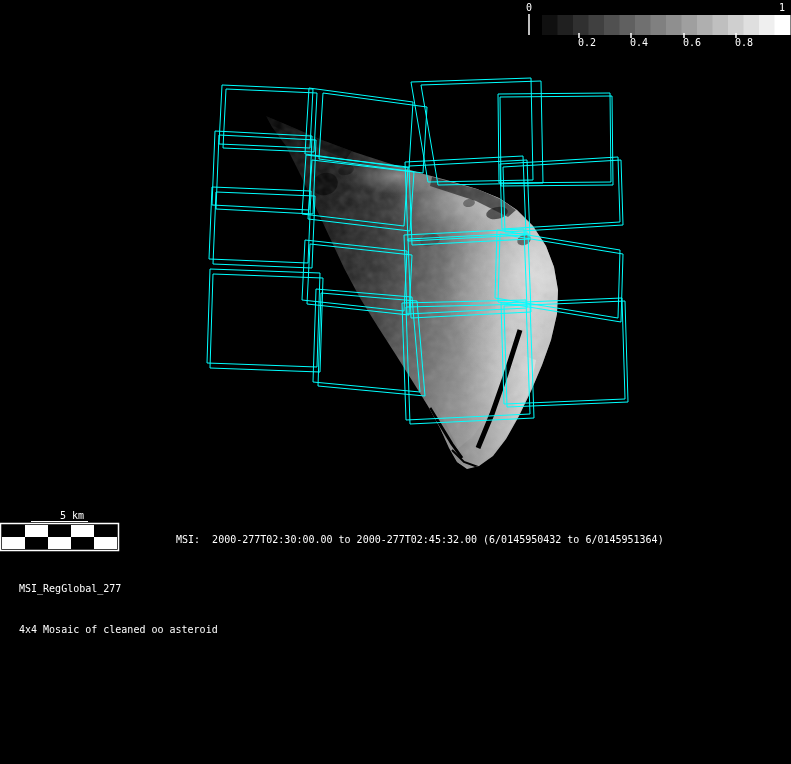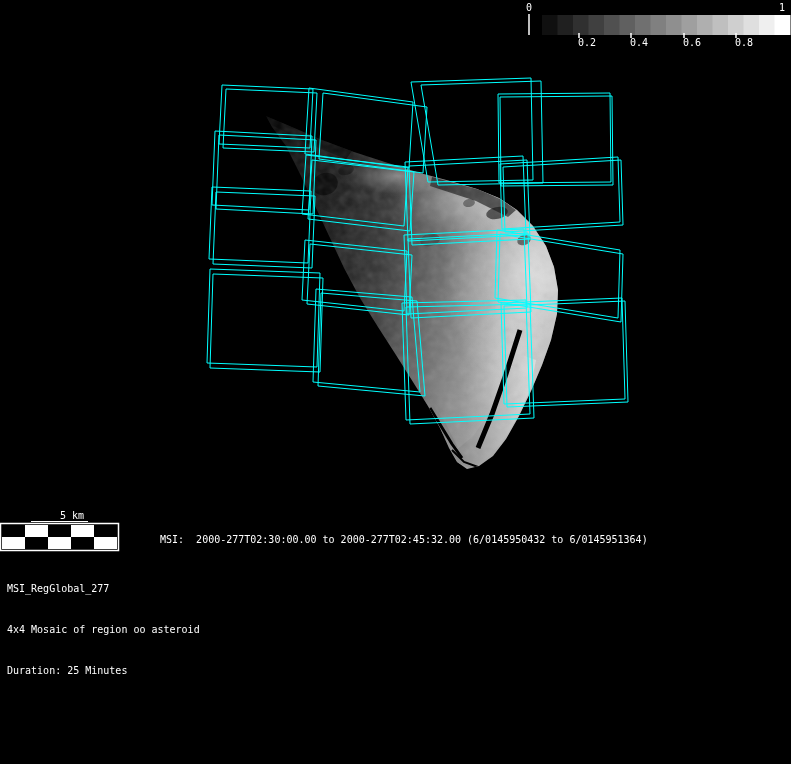--- a/index.html
+++ b/index.html
@@ -3,22 +3,22 @@
 <meta charset="utf-8">
 <style>
   html,body{margin:0;padding:0;background:#000;}
   body{width:791px;height:764px;position:relative;overflow:hidden;
        font-family:"DejaVu Sans Mono","Liberation Mono",monospace;}
   #stage{position:absolute;left:0;top:0;width:791px;height:764px;}
   .txt{position:absolute;color:#fff;font-size:10px;line-height:13px;white-space:pre;}
   #cb-min{left:523px;top:1px;width:12px;text-align:center;}
   #cb-max{left:776px;top:1px;width:12px;text-align:center;}
   #scale-label{left:44px;top:509px;margin-left:16px;}
-  #status-line{left:116px;top:533px;padding-left:44px;}
-  #info-block{left:7px;top:556px;}
+  #status-line{left:132px;top:533px;padding-left:44px;}
+  #info-block{left:19px;top:556px;}
   #info-block .iline{position:static;display:block;height:15px;}
 </style>
 </head>
 <body>
 
 <svg id="stage" xmlns="http://www.w3.org/2000/svg" width="791" height="764" viewBox="0 0 791 764">
   <defs>
     <linearGradient id="gBase" x1="0" y1="0" x2="1" y2="0.25">
       <stop offset="0" stop-color="#050505"></stop>
       <stop offset="0.25" stop-color="#161616"></stop>
@@ -144,15 +144,14 @@
       <line x1="31" y1="521.5" x2="88" y2="521.5" stroke="#fff" stroke-width="1"></line>
     </g>
 </svg>
 
 <div class="txt" id="cb-min">0</div>
 <div class="txt" id="cb-max">1</div>
 <div class="txt" id="scale-label">5 km</div>
 <div class="txt" id="status-line">MSI:  2000-277T02:30:00.00 to 2000-277T02:45:32.00 (6/0145950432 to 6/0145951364)</div>
 <div class="txt" id="info-block">
   <span class="iline">MSI_RegGlobal_277</span>
-  <span class="iline">4x4 Mosaic of region oo asteroid</span>
-  <span class="iline">Duration: 25 Minutes</span>
+  <span class="iline">4x4 Mosaic of cleaned oo asteroid</span>
 </div>
 
 </body></html>

